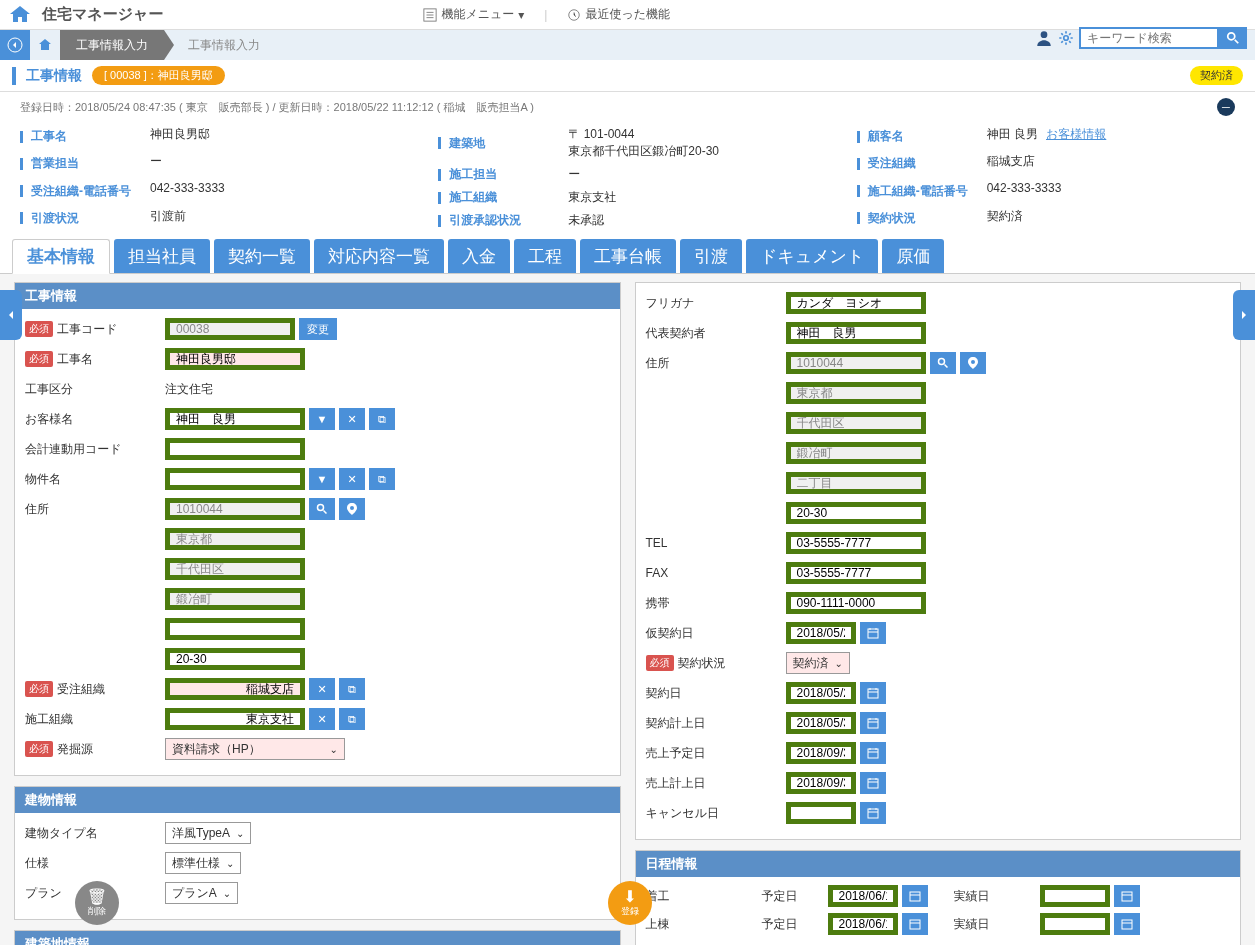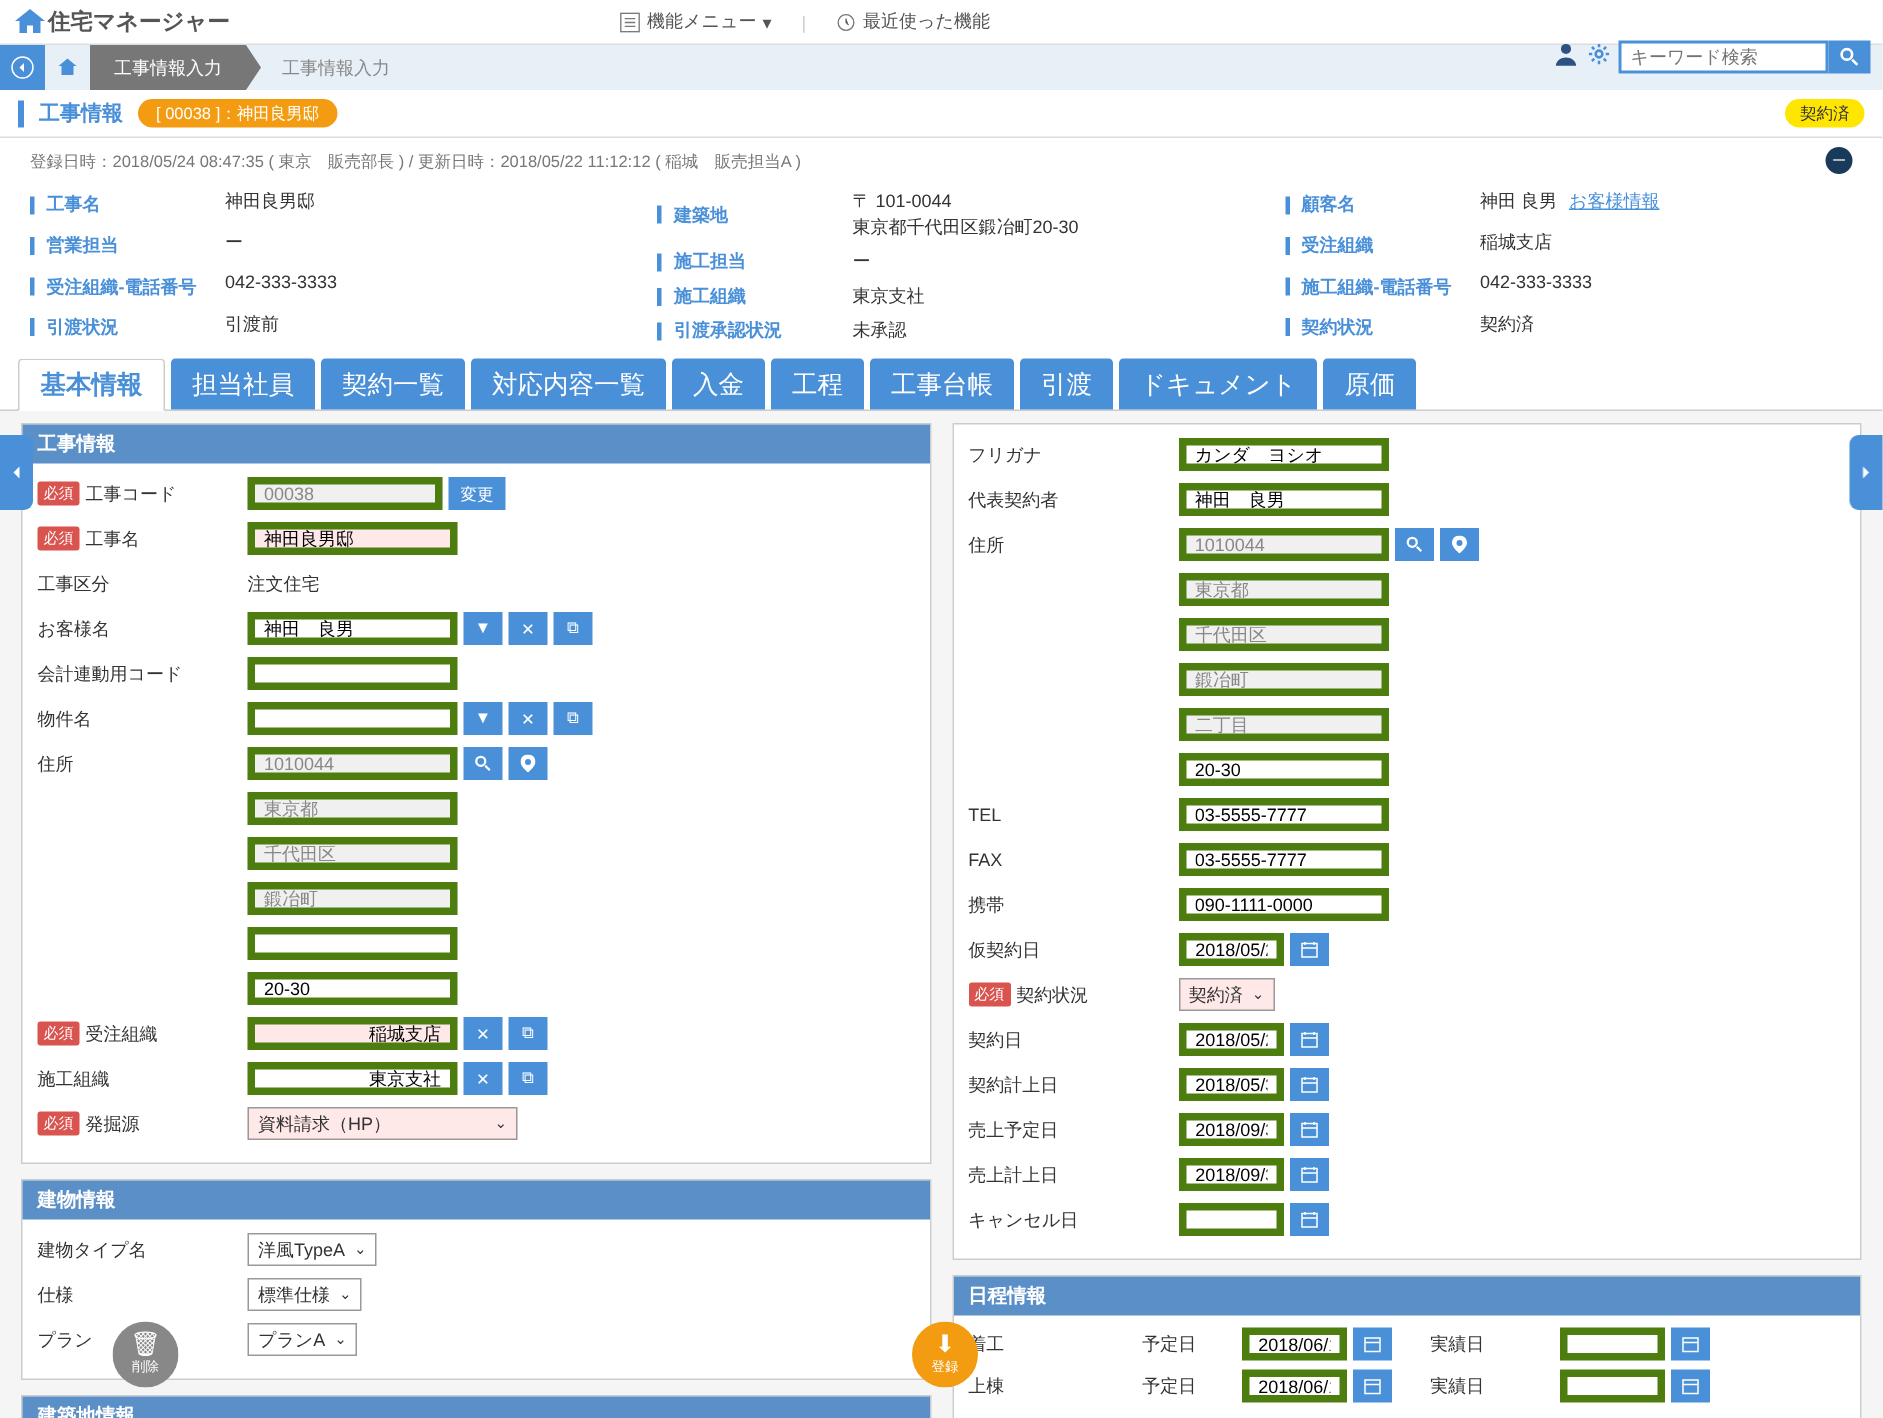--- a/index.html
+++ b/index.html
@@ -1,24 +1,24 @@
 <!DOCTYPE html>
 <html><head>
 <meta charset="utf-8">
 <style>
 * { box-sizing: border-box; margin: 0; padding: 0; font-family: "Meiryo", "Hiragino Sans", sans-serif; }
 body { background: #f5f5f5; font-size: 12px; color: #333; }
 .top-bar { background: #fff; height: 30px; display: flex; align-items: center; padding: 0 8px; border-bottom: 1px solid #ddd; }
-.logo { display: flex; align-items: center; gap: 0; }
+.logo { display: flex; align-items: center; gap: 10px; }
 .logo-icon { width: 24px; height: 24px; }
 .logo-text { font-size: 15px; font-weight: bold; color: #555; }
 .top-menu { display: flex; gap: 20px; margin-left: 260px; align-items: center; }
 .top-menu-item { display: flex; align-items: center; gap: 4px; color: #555; cursor: pointer; }
 .top-sep { color: #ccc; }
-.top-right { margin-left: auto; display: flex; align-items: flex-start; gap: 4px; margin-top: 46px; }
+.top-right { margin-left: auto; display: flex; align-items: center; gap: 4px; margin-top: 46px; }
 .search-box { display: flex; }
 .search-input { border: 2px solid #4a90d9; padding: 2px 6px; width: 140px; font-size: 12px; color: #999; }
 .search-btn { background: #4a90d9; border: none; width: 28px; display: flex; align-items: center; justify-content: center; cursor: pointer; }
 .breadcrumb-bar { background: #e8f0f7; height: 30px; display: flex; align-items: center; }
 .bc-btn { width: 30px; height: 30px; display: flex; align-items: center; justify-content: center; background: #4a90d9; color: #fff; border: none; cursor: pointer; }
 .bc-home { background: #e8f0f7; color: #4a90d9; }
 .bc-item { padding: 0 16px; height: 30px; display: flex; align-items: center; position: relative; }
 .bc-item.dark { background: #777; color: #fff; }
 .bc-item.dark::after { content: ''; position: absolute; right: -10px; top: 0; border-left: 10px solid #777; border-top: 15px solid transparent; border-bottom: 15px solid transparent; z-index: 1; }
 .bc-item.light { color: #888; padding-left: 24px; }

